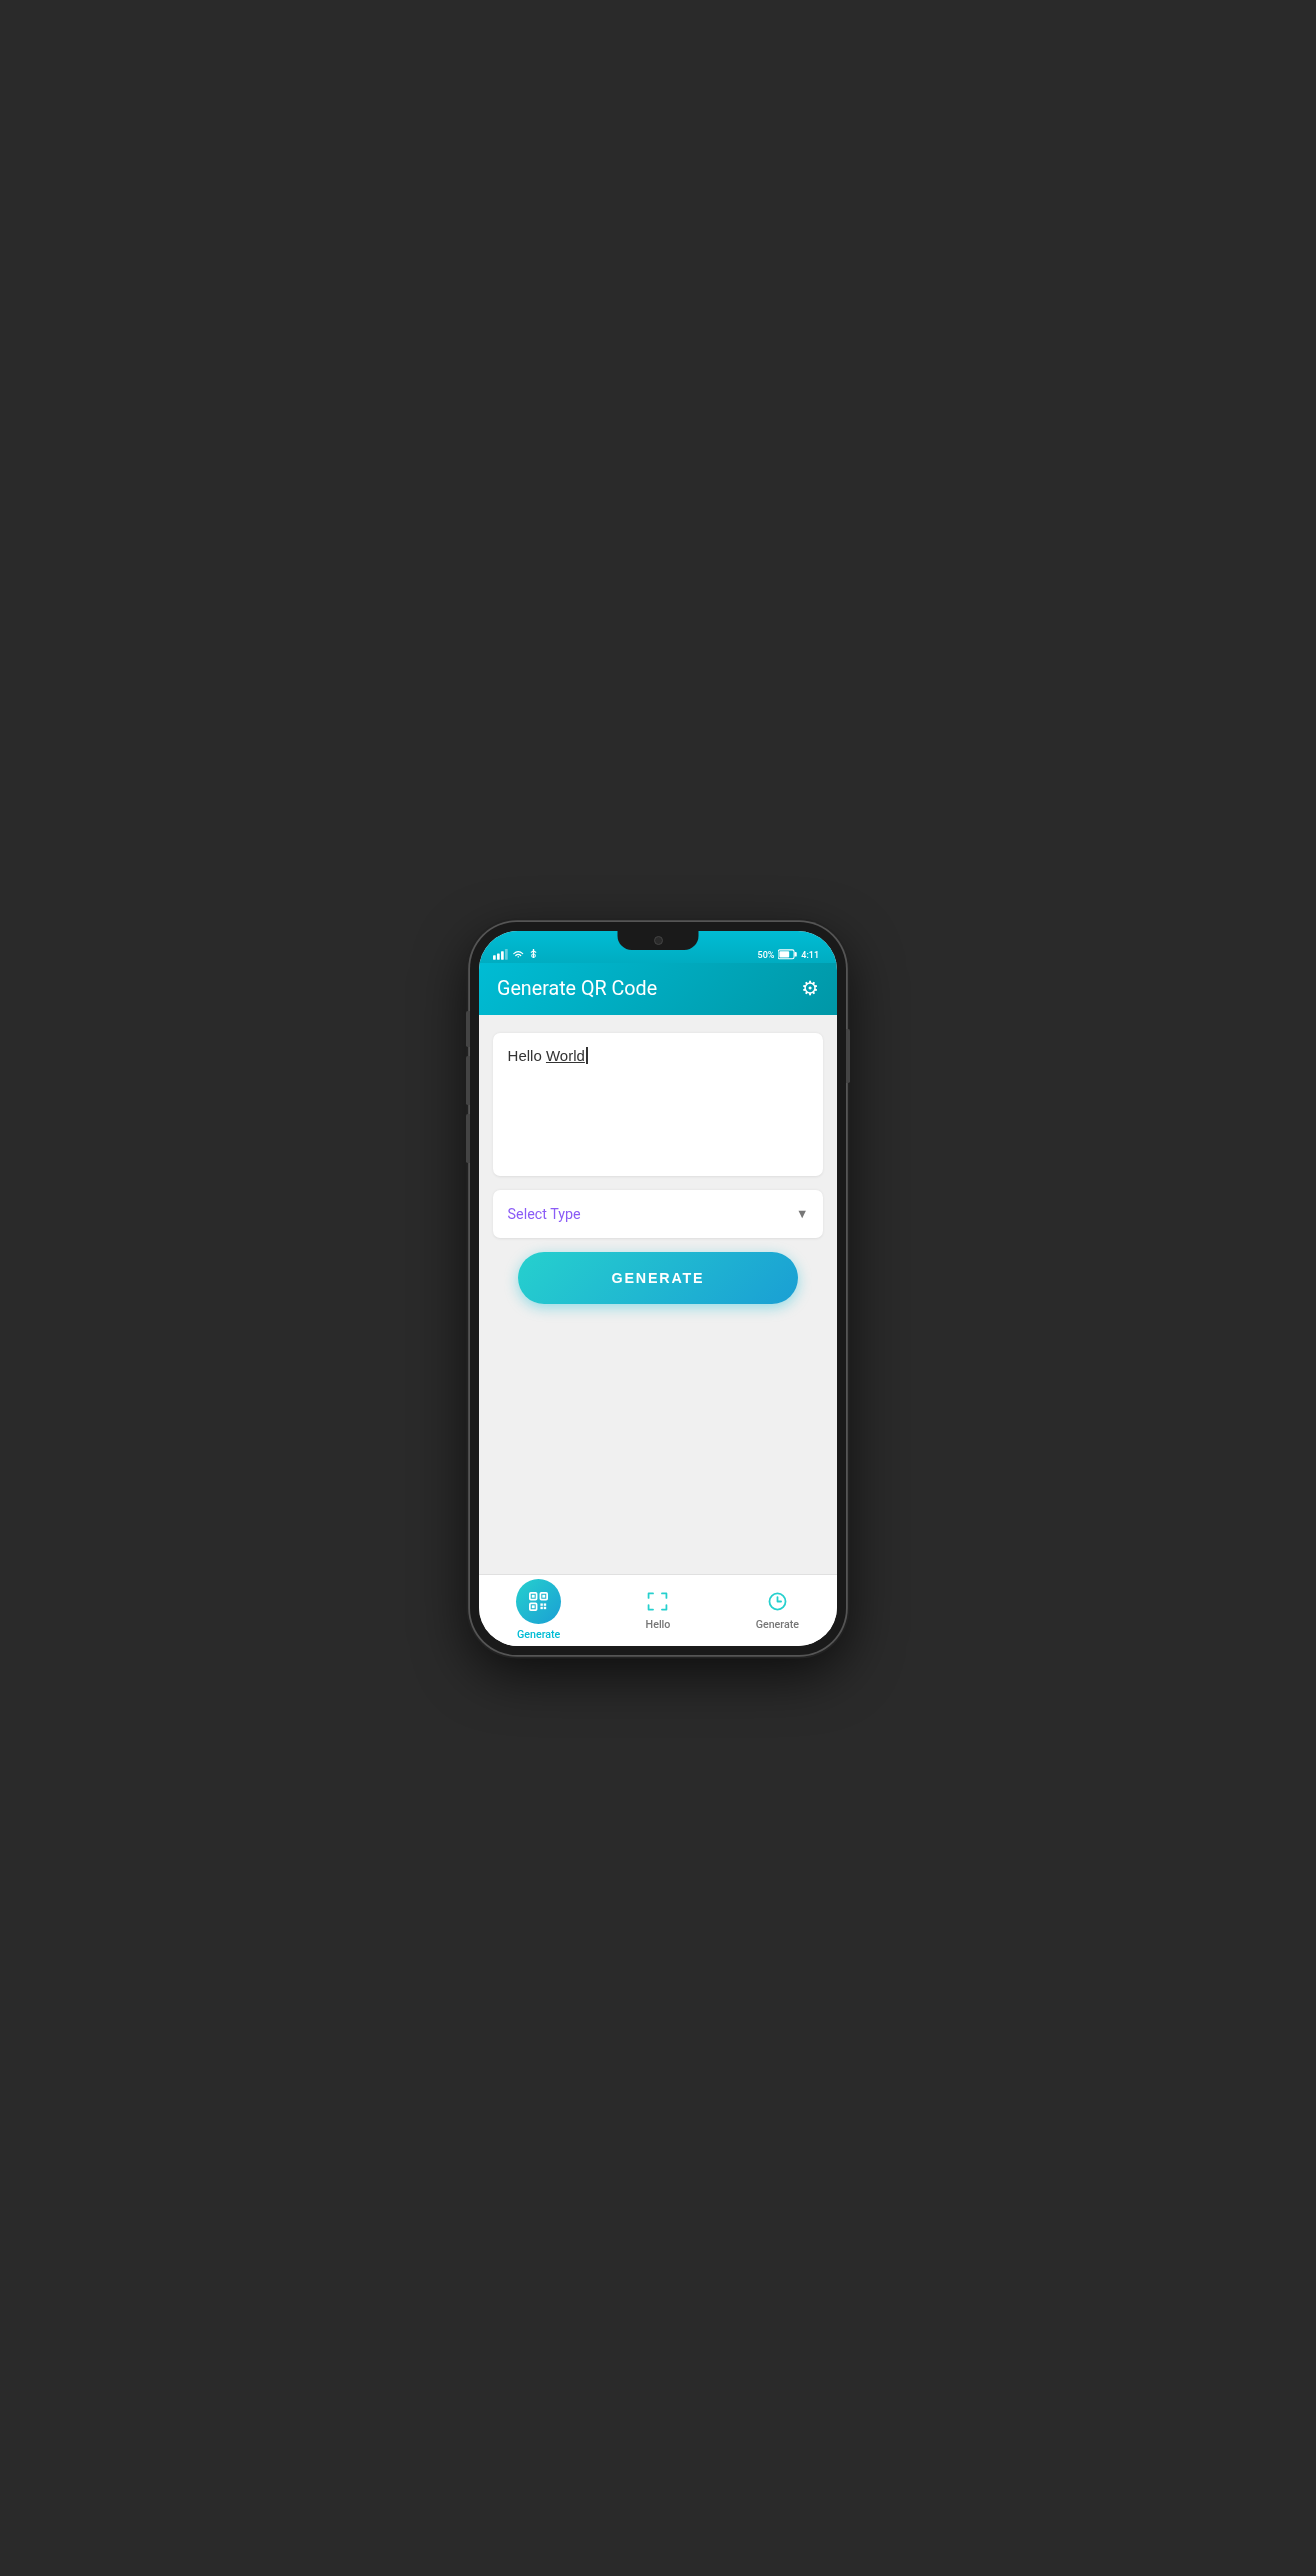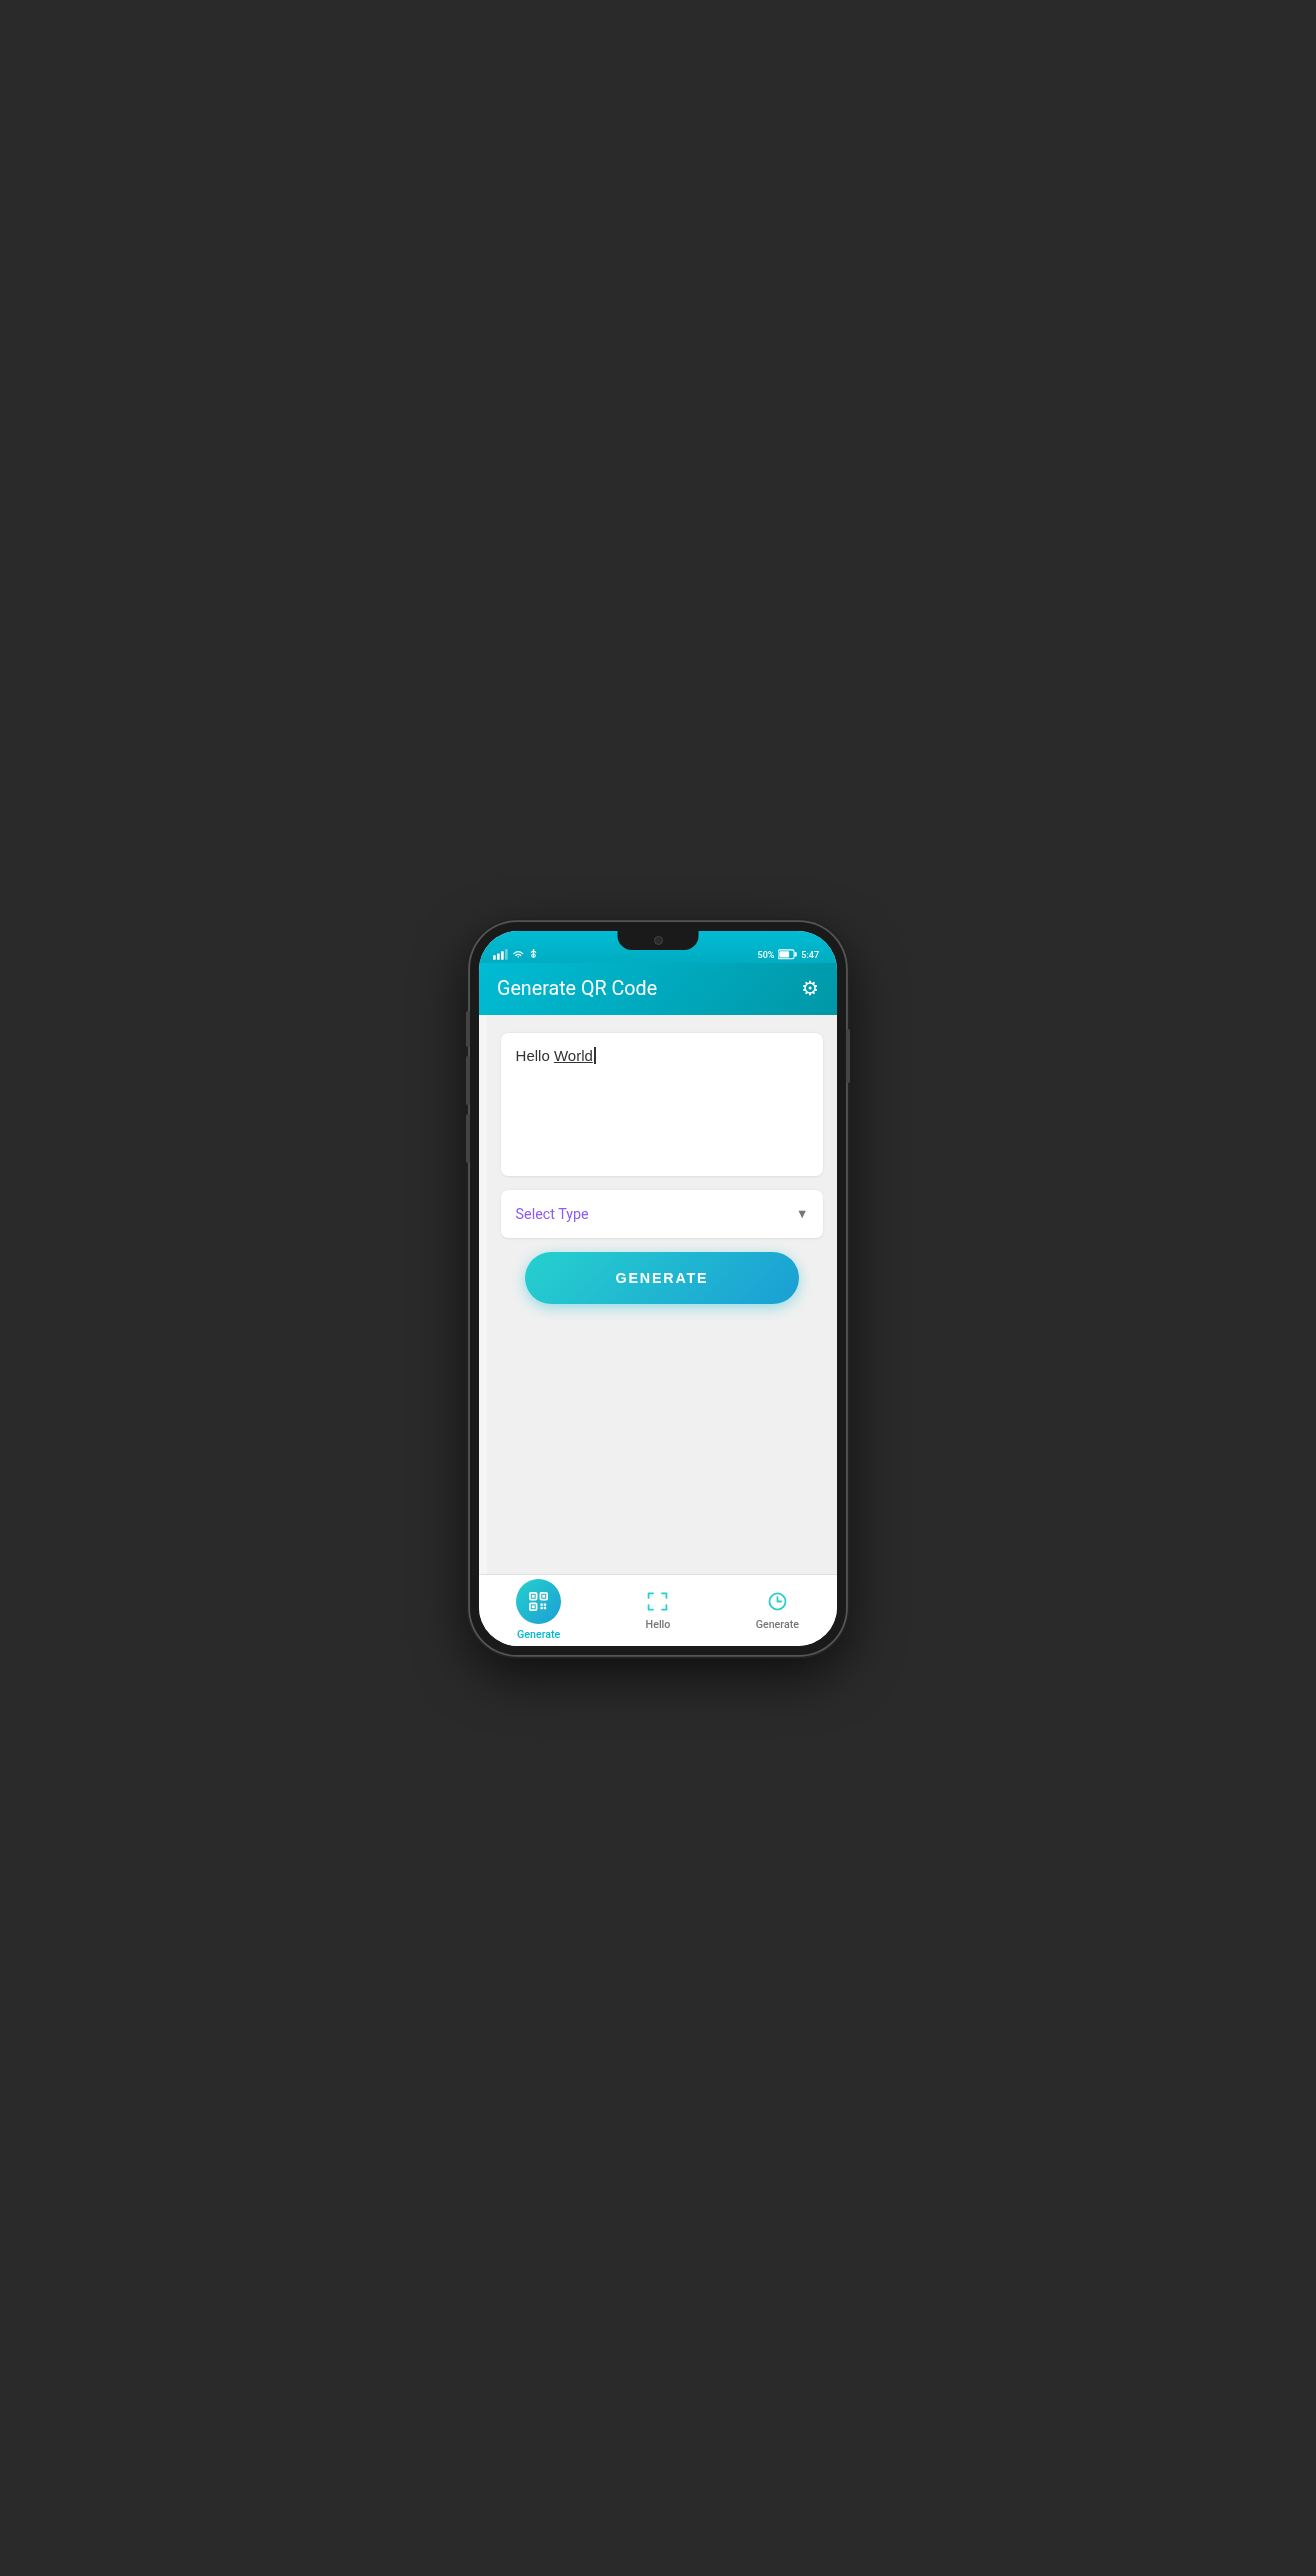--- a/index.html
+++ b/index.html
@@ -119,21 +119,20 @@
 
     
     .main-content {
       flex: 1;
       background: #f0f0f0;
       display: flex;
       flex-direction: column;
       padding: 18px 14.3px;
       gap: 14.3px;
       overflow: hidden;
-      margin-left: 8px;
     }
 
     
     .text-input-area {
       background: white;
       border-radius: 7.2px;
       padding: 14.3px;
       min-height: 143px;
       border: none;
       box-shadow: 0 0.9px 2.7px rgba(0,0,0,0.08);
@@ -334,21 +333,21 @@
         </svg>
       </div>
       <div class="status-right">
         <span class="status-text">50%</span>
 
         <svg width="19.7" height="10.7" viewBox="0 0 22 12">
           <rect x="0" y="1" width="18" height="10" rx="2" stroke="white" stroke-width="1.2" fill="none"></rect>
           <rect x="18.5" y="3.5" width="2.5" height="5" rx="1" fill="white"></rect>
           <rect x="1.5" y="2.5" width="11" height="7" rx="1" fill="white"></rect>
         </svg>
-        <span class="status-text">5:47</span>
+        <span class="status-text">4:11</span>
       </div>
     </div>
 
     <div class="app-bar">
       <span class="app-title">Generate QR Code</span>
       <span class="settings-icon">⚙</span>
     </div>
 
     <div class="main-content">
 

